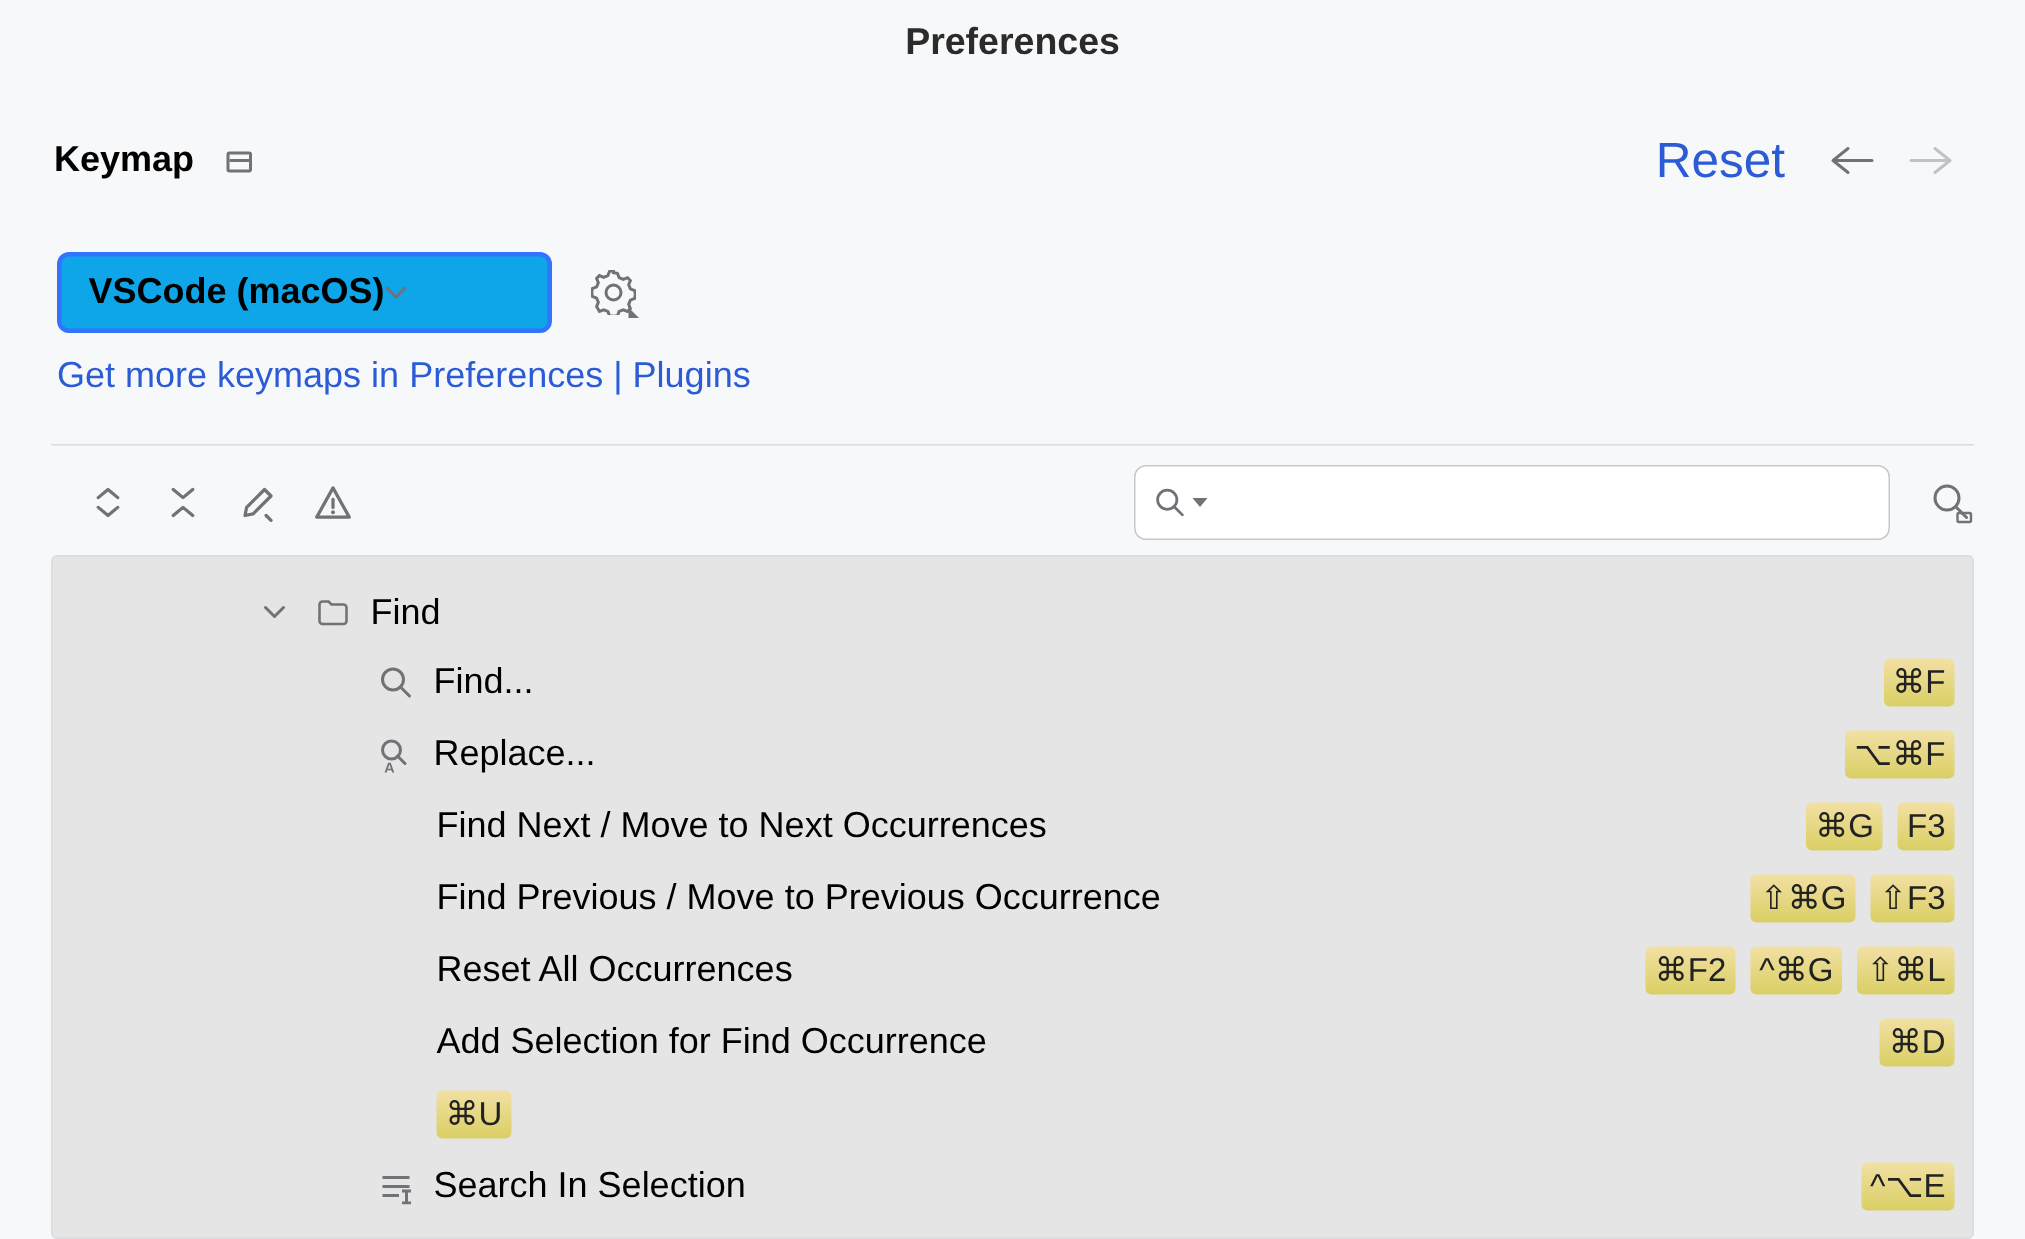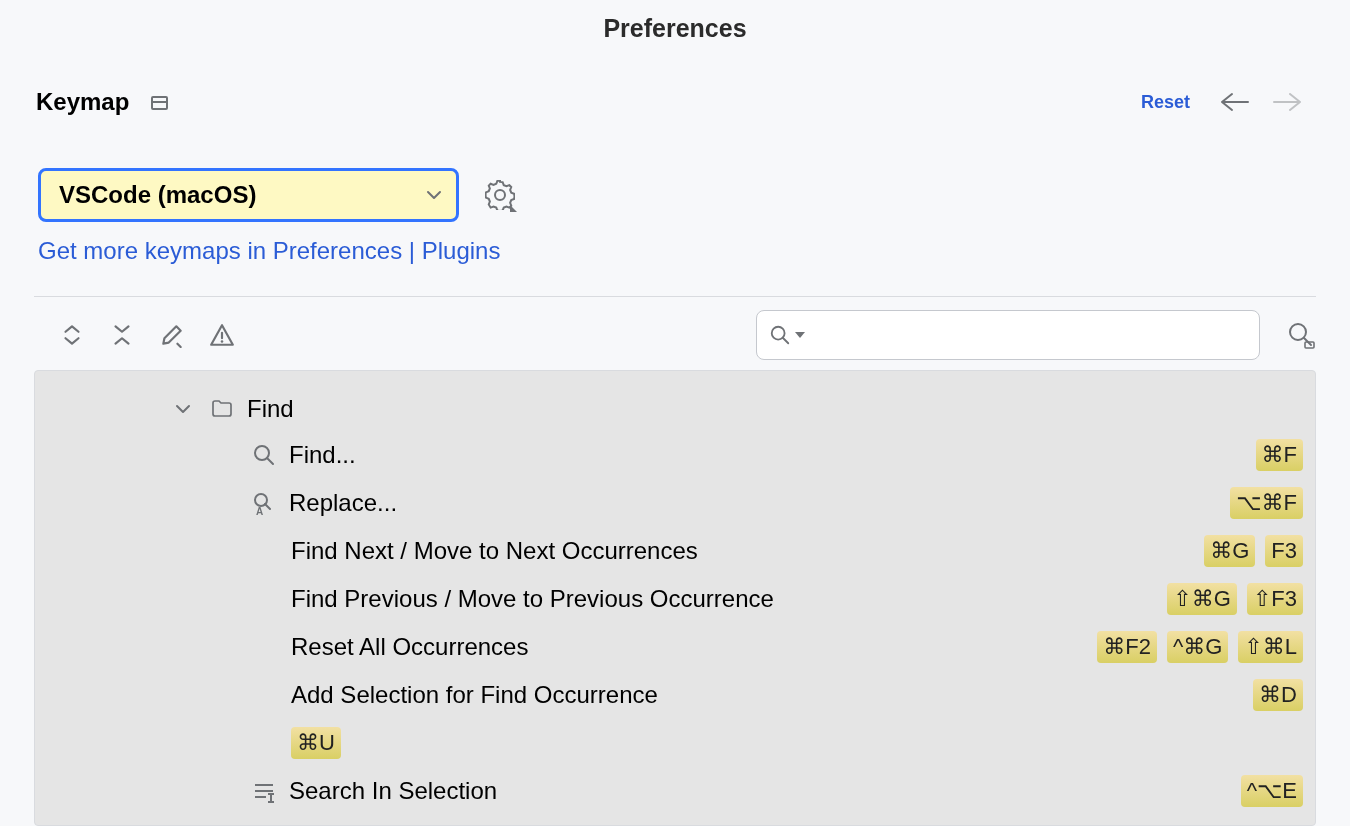--- a/index.html
+++ b/index.html
@@ -22,34 +22,34 @@
   .section-title { font-size: 24px; font-weight: 700; }
   .window-icon {
     display: inline-block; width: 17px; height: 14px;
     border: 2px solid #6f7276; border-radius: 2px; position: relative; top: 1px;
   }
   .window-icon::after {
     content: ""; position: absolute; left: 0; right: 0; top: 3px;
     border-top: 2px solid #6f7276;
   }
   .section-right { display: flex; align-items: center; gap: 30px; }
-  .reset-link { color: #2b5cd6; font-size: 18px; font-weight: 700; cursor: pointer; }
+  .reset-link { color: #2b5cd6; font-size: 33px; font-weight: 400; cursor: pointer; }
   .nav-arrows { display: flex; align-items: center; gap: 22px; }
   .arrow { width: 30px; height: 20px; position: relative; }
   .arrow svg { width: 30px; height: 20px; }
   .arrow.disabled { opacity: 0.4; }
 
   .selector-row {
     position: absolute; top: 168px; left: 38px;
     display: flex; align-items: center; gap: 26px;
   }
   .combo {
-    width: 421px; height: 54px;
+    width: 330px; height: 54px;
     border: 3px solid #3374ff; border-radius: 8px;
-    background: #fef9c3; display: flex; align-items: center; justify-content: space-between;
+    background: #0ea5e9; display: flex; align-items: center; 
     padding: 0 14px 0 18px; cursor: pointer;
   }
   .combo-label { font-size: 24px; font-weight: 700; color: #000; }
   .chevron { width: 16px; height: 10px; }
   .chevron svg { width: 16px; height: 10px; display: block; }
   .gear { width: 30px; height: 30px; position: relative; }
   .gear svg { width: 30px; height: 30px; display: block; }
   .gear-corner {
     position: absolute; right: -2px; bottom: -2px;
     width: 0; height: 0;

